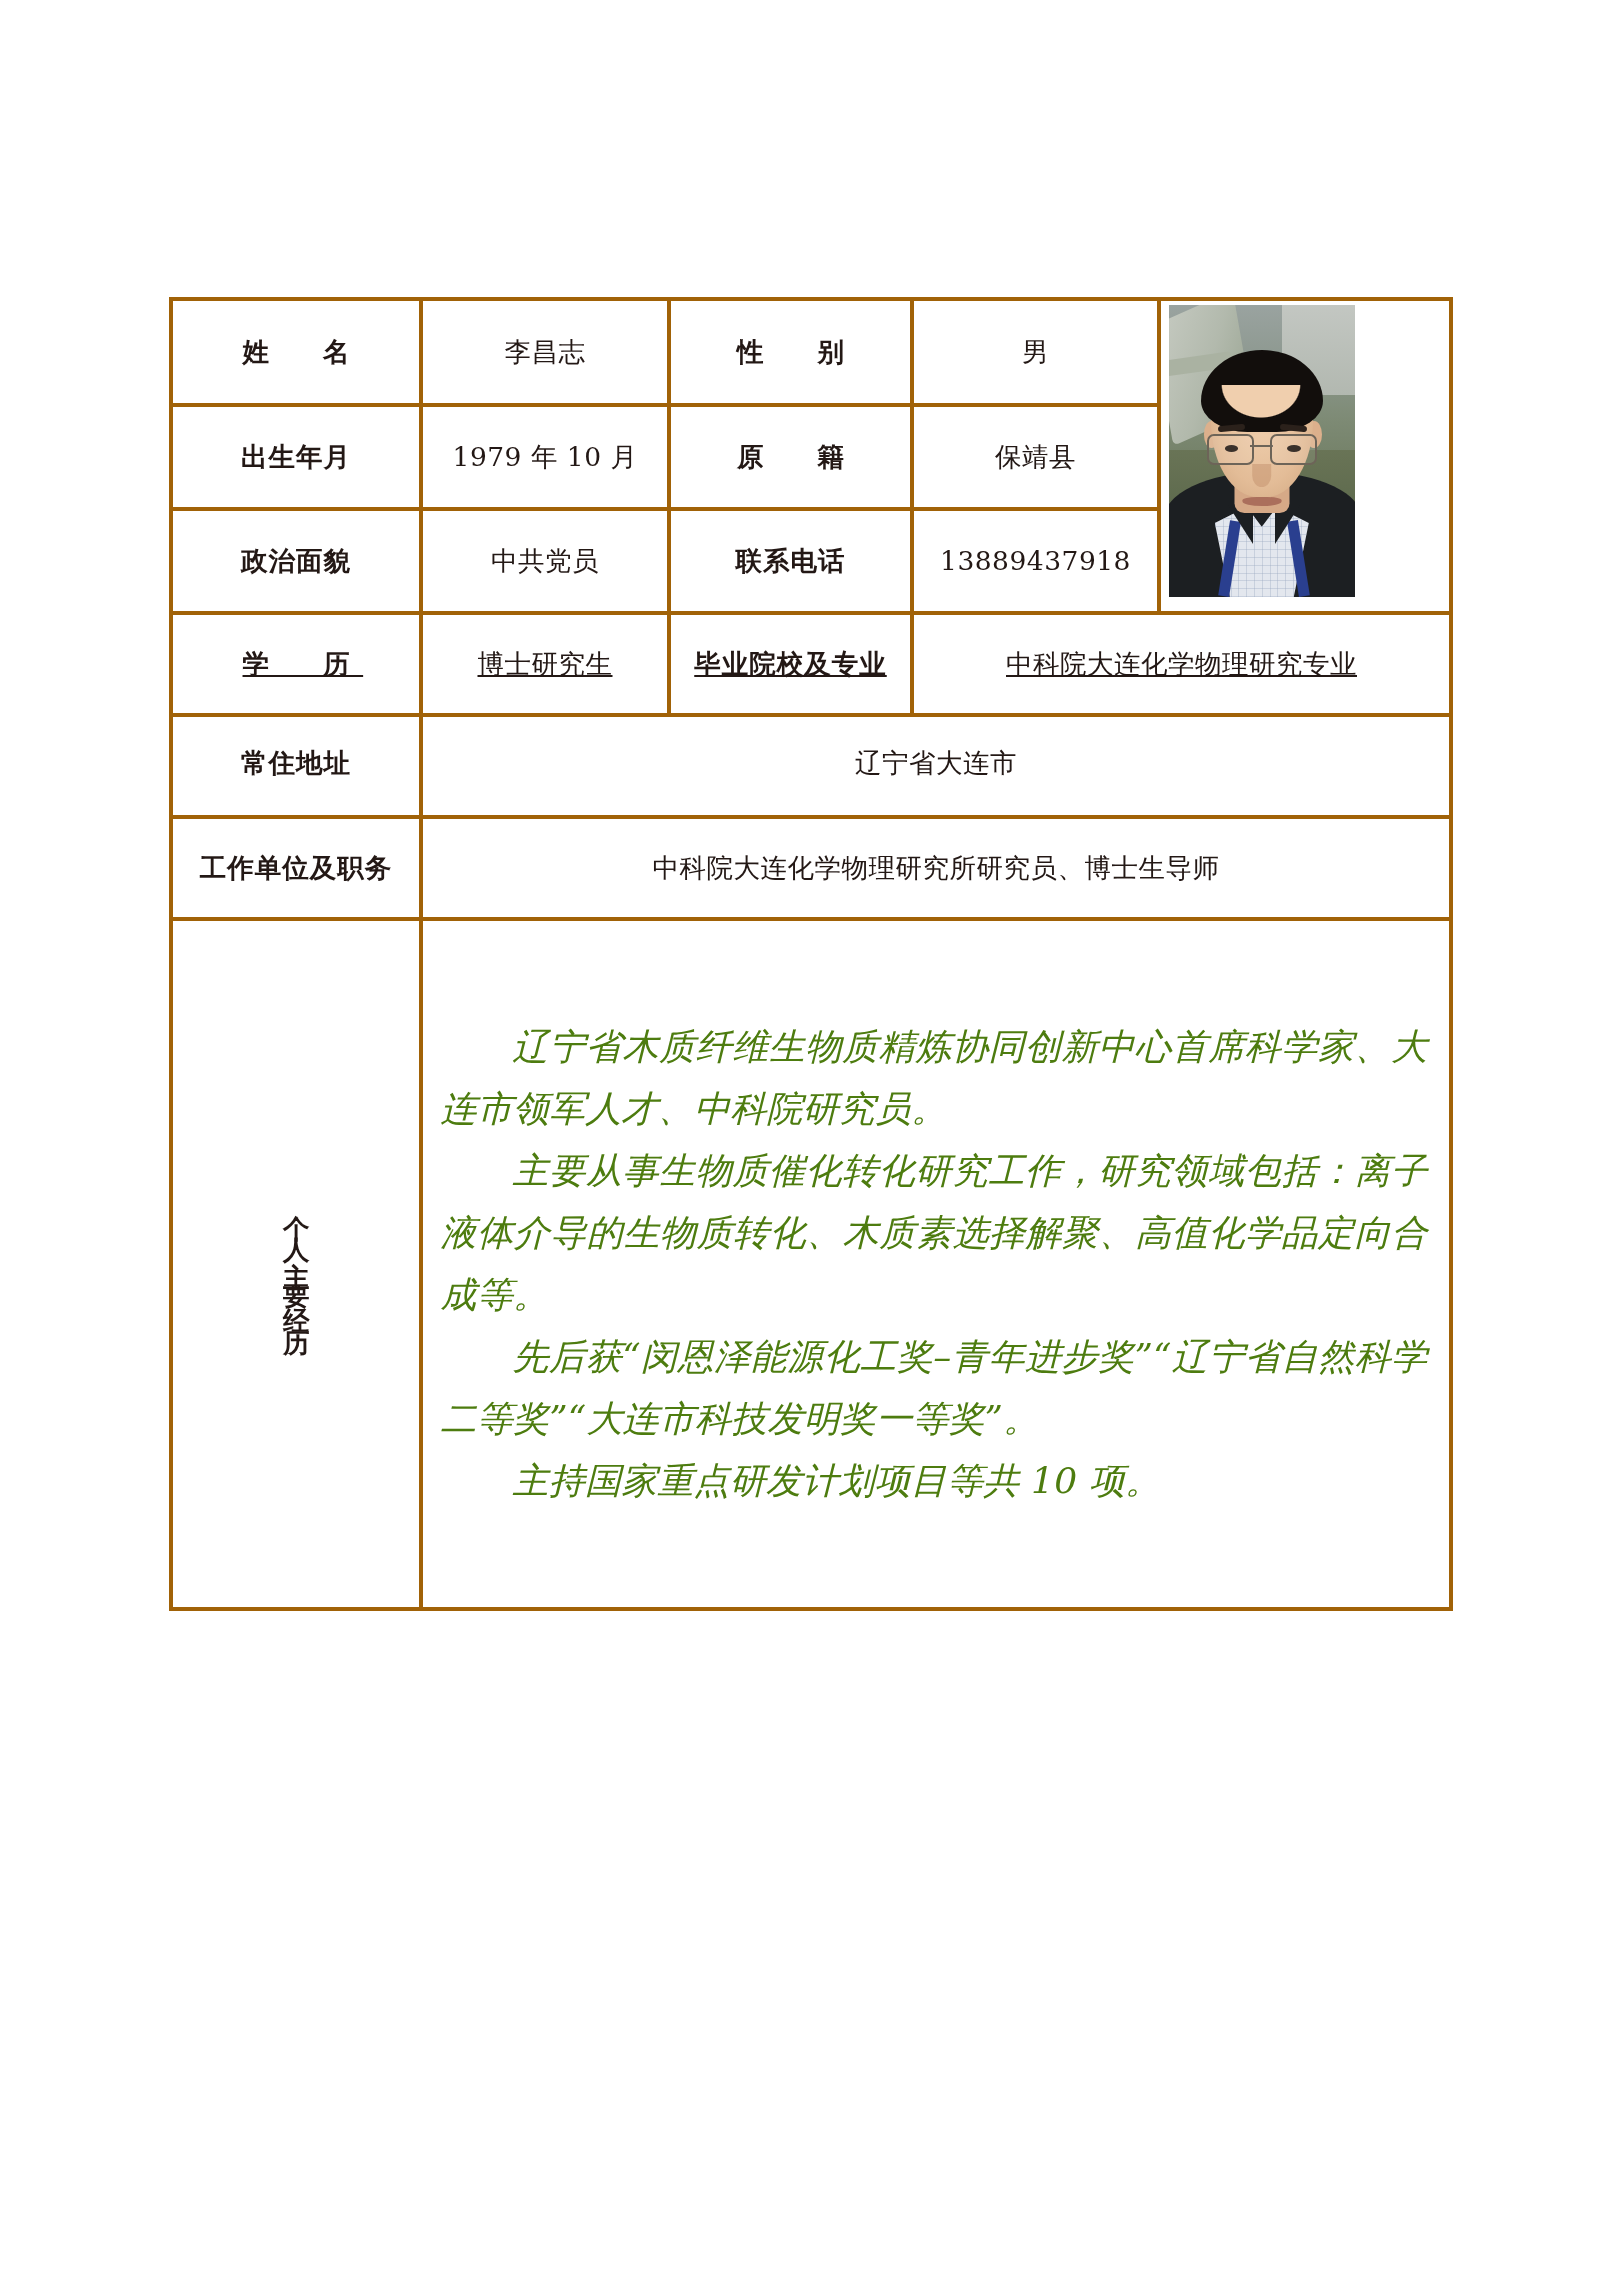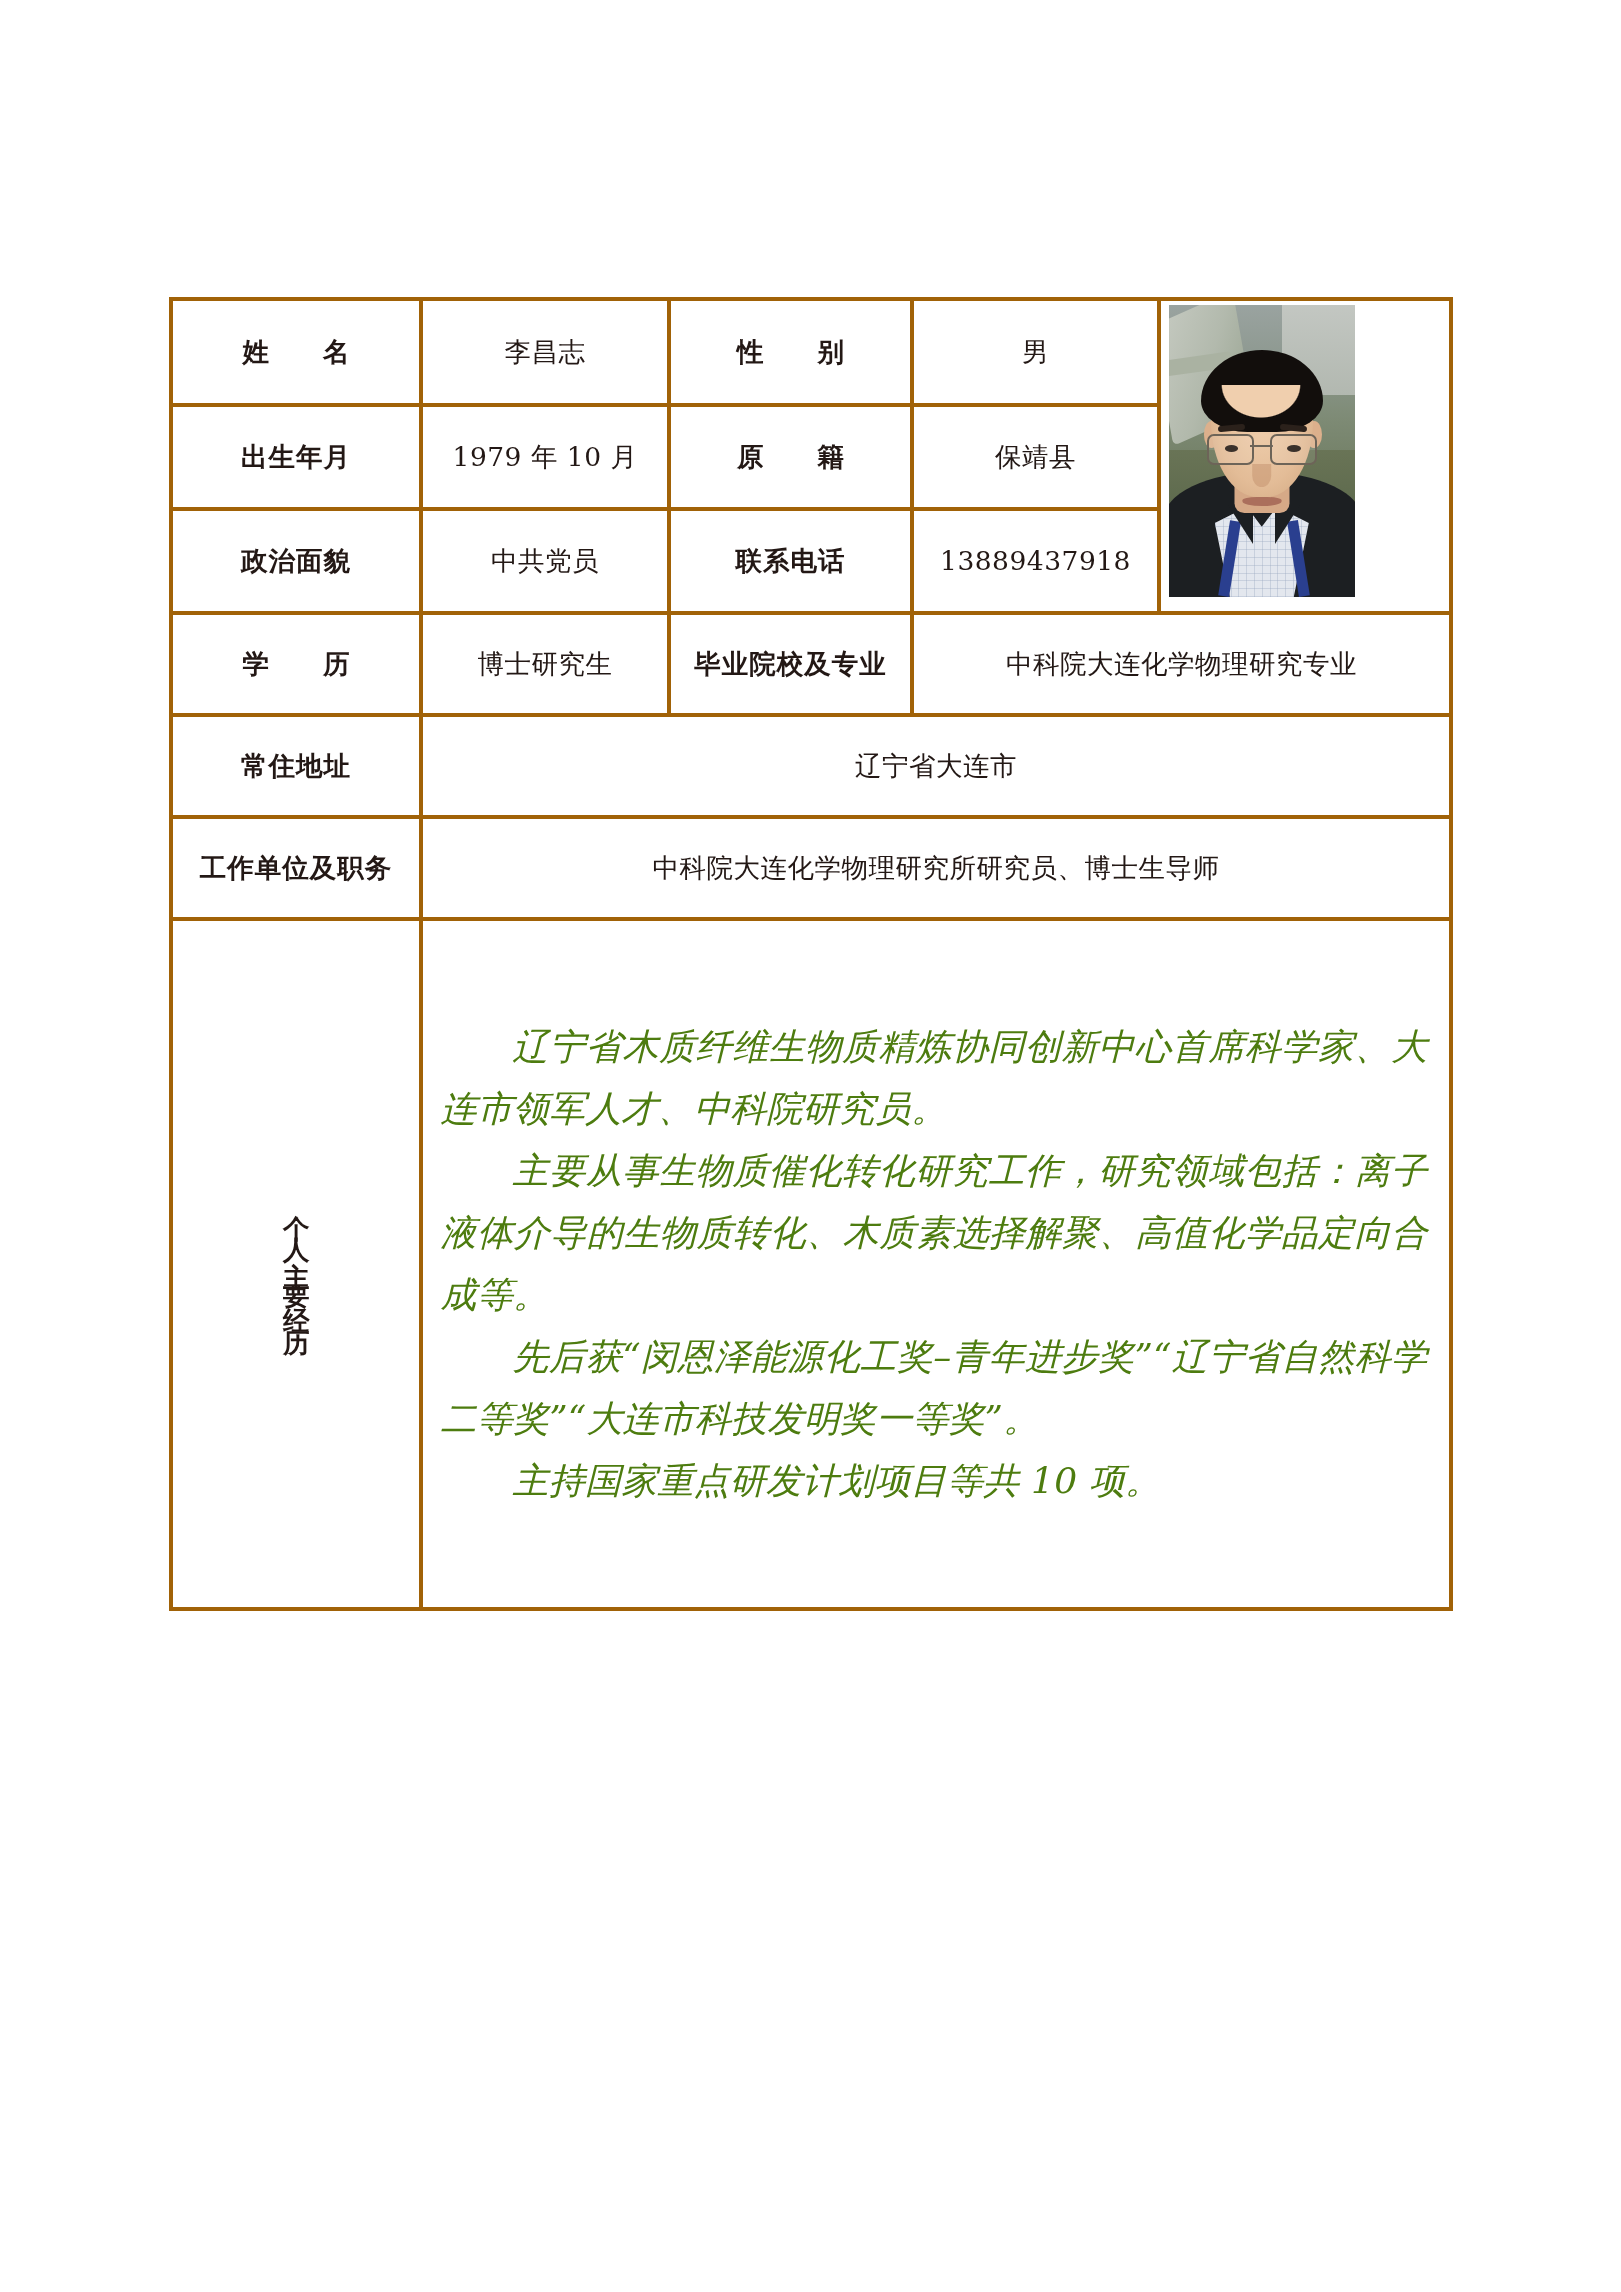--- a/index.html
+++ b/index.html
@@ -65,22 +65,22 @@
   .lbl.sp2 { letter-spacing: 13.7px; text-indent: 13.7px; }
   .val {
     font-weight: normal;
     letter-spacing: 0.5px;
     font-family: "DejaVu Serif", "Liberation Serif", serif;
   }
 
   .r-name td      { height: 102px; }
   .r-birth td     { height: 100px; }
   .r-politics td  { height: 100px; }
-  .r-edu td       { height: 98px; }
-  .r-addr td      { height: 98px; }
+  .r-edu td       { height: 98px; text-decoration: underline; }
+  .r-addr td      { height: 98px; font-family: Liberation Mono, monospace; }
   .r-work td      { height: 98px; }
   .r-exp td       { height: 686px; }
 
   
   .photo-cell {
     padding: 0 !important;
     vertical-align: top;
   }
   .photo-frame {
     width: 100%;

